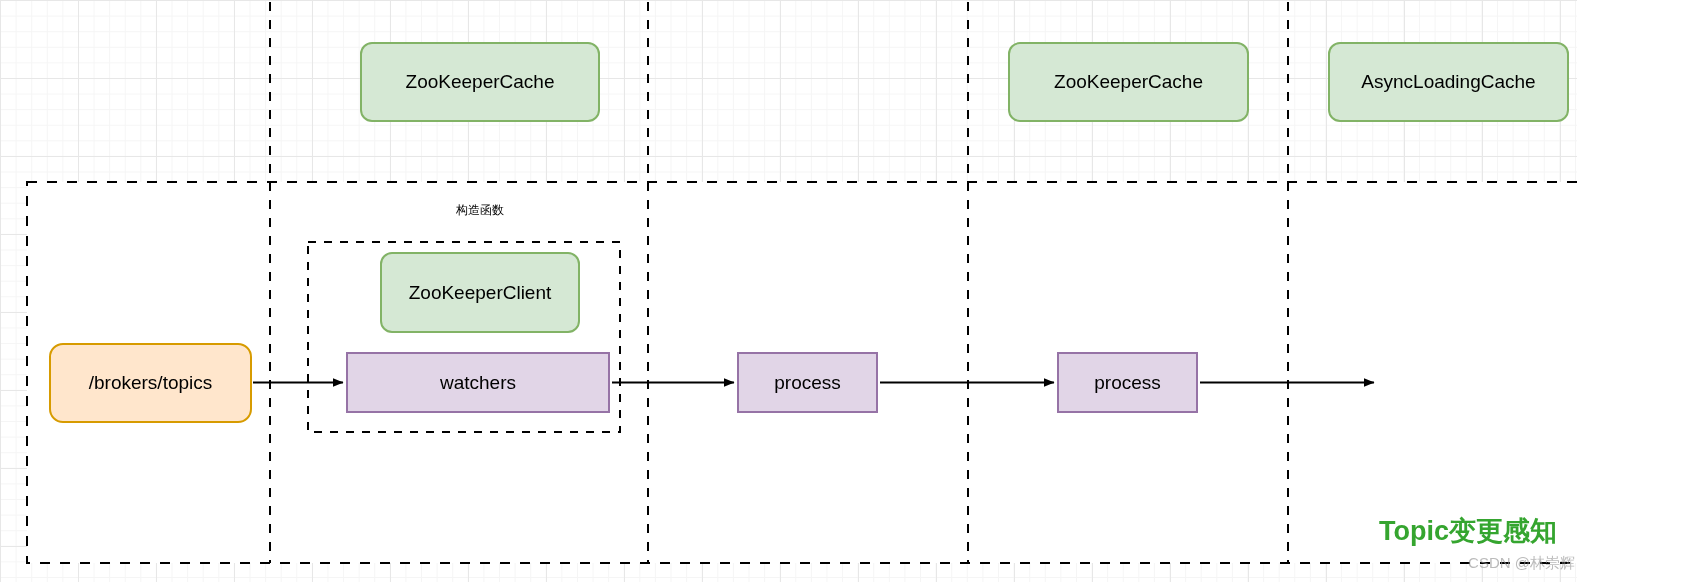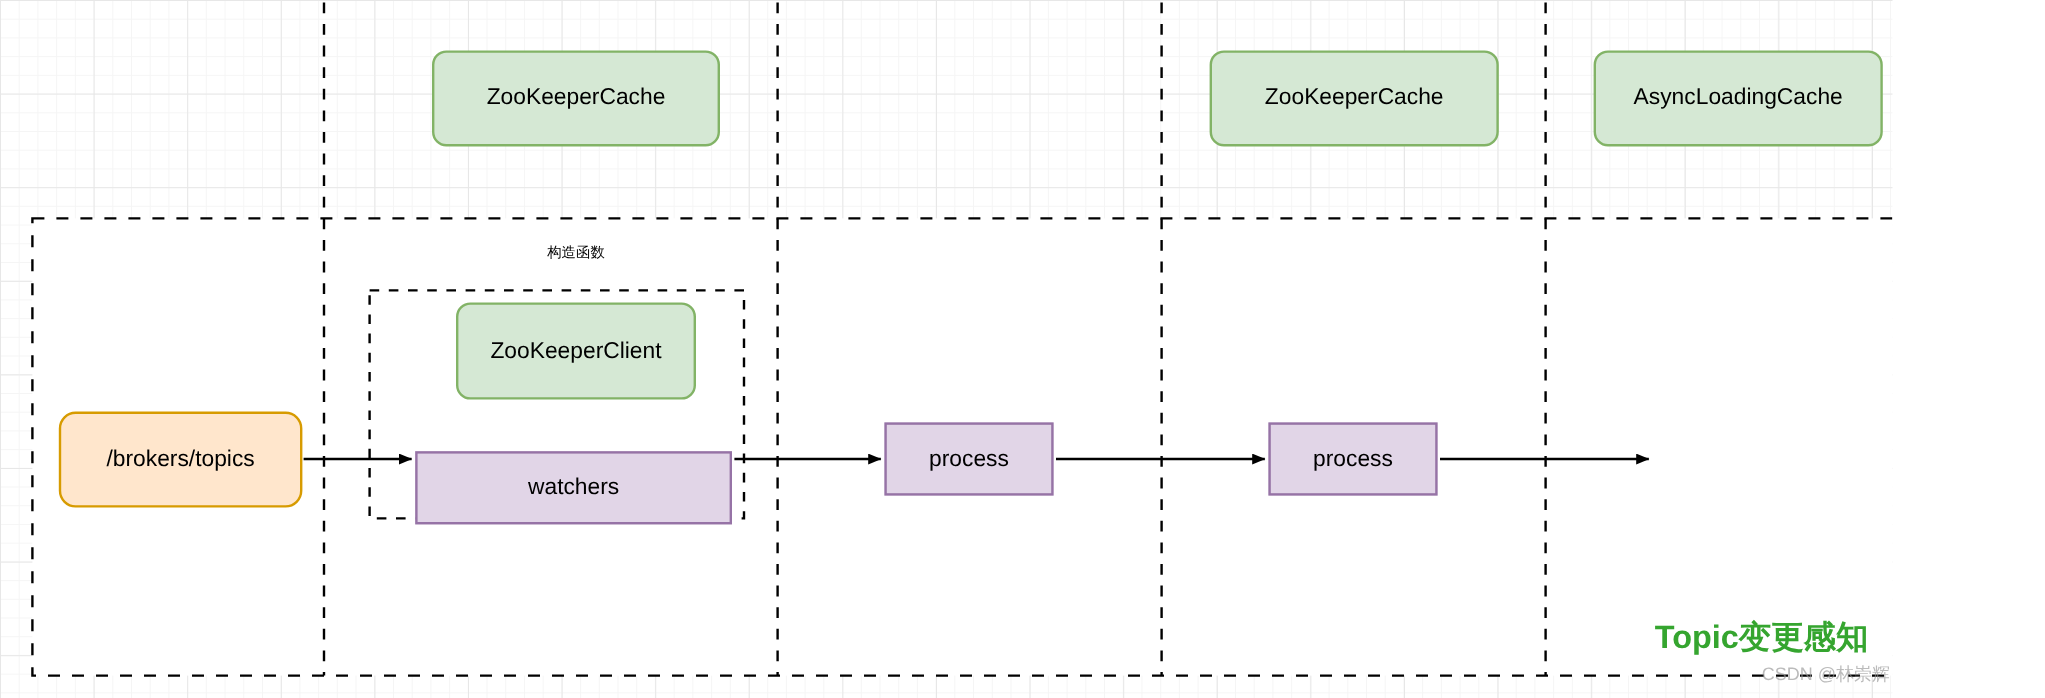--- a/index.html
+++ b/index.html
@@ -64,21 +64,21 @@
   </svg>
 
   <div class="node green" style="left:360px;top:42px;width:240px;height:80px;">ZooKeeperCache</div>
   <div class="node green" style="left:1008px;top:42px;width:241px;height:80px;">ZooKeeperCache</div>
   <div class="node green" style="left:1328px;top:42px;width:241px;height:80px;">AsyncLoadingCache</div>
 
   <div class="node orange" style="left:49px;top:343px;width:203px;height:80px;">/brokers/topics</div>
 
   <div class="plain-label" style="left:380px;top:195px;width:200px;height:30px;">构造函数</div>
   <div class="node green" style="left:380px;top:252px;width:200px;height:81px;border-radius:12px;">ZooKeeperClient</div>
-  <div class="node purple" style="left:346px;top:352px;width:264px;height:61px;margin-top:24px;">watchers</div>
+  <div class="node purple" style="left:346px;top:352px;width:264px;height:61px;">watchers</div>
 
   <div class="node purple" style="left:737px;top:352px;width:141px;height:61px;">process</div>
   <div class="node purple" style="left:1057px;top:352px;width:141px;height:61px;">process</div>
 
   <div class="caption" style="right:20px;top:516px;">Topic变更感知</div>
   <div class="watermark" style="right:2px;top:554px;">CSDN @林崇辉</div>
 
 </div>
 
 </body></html>

